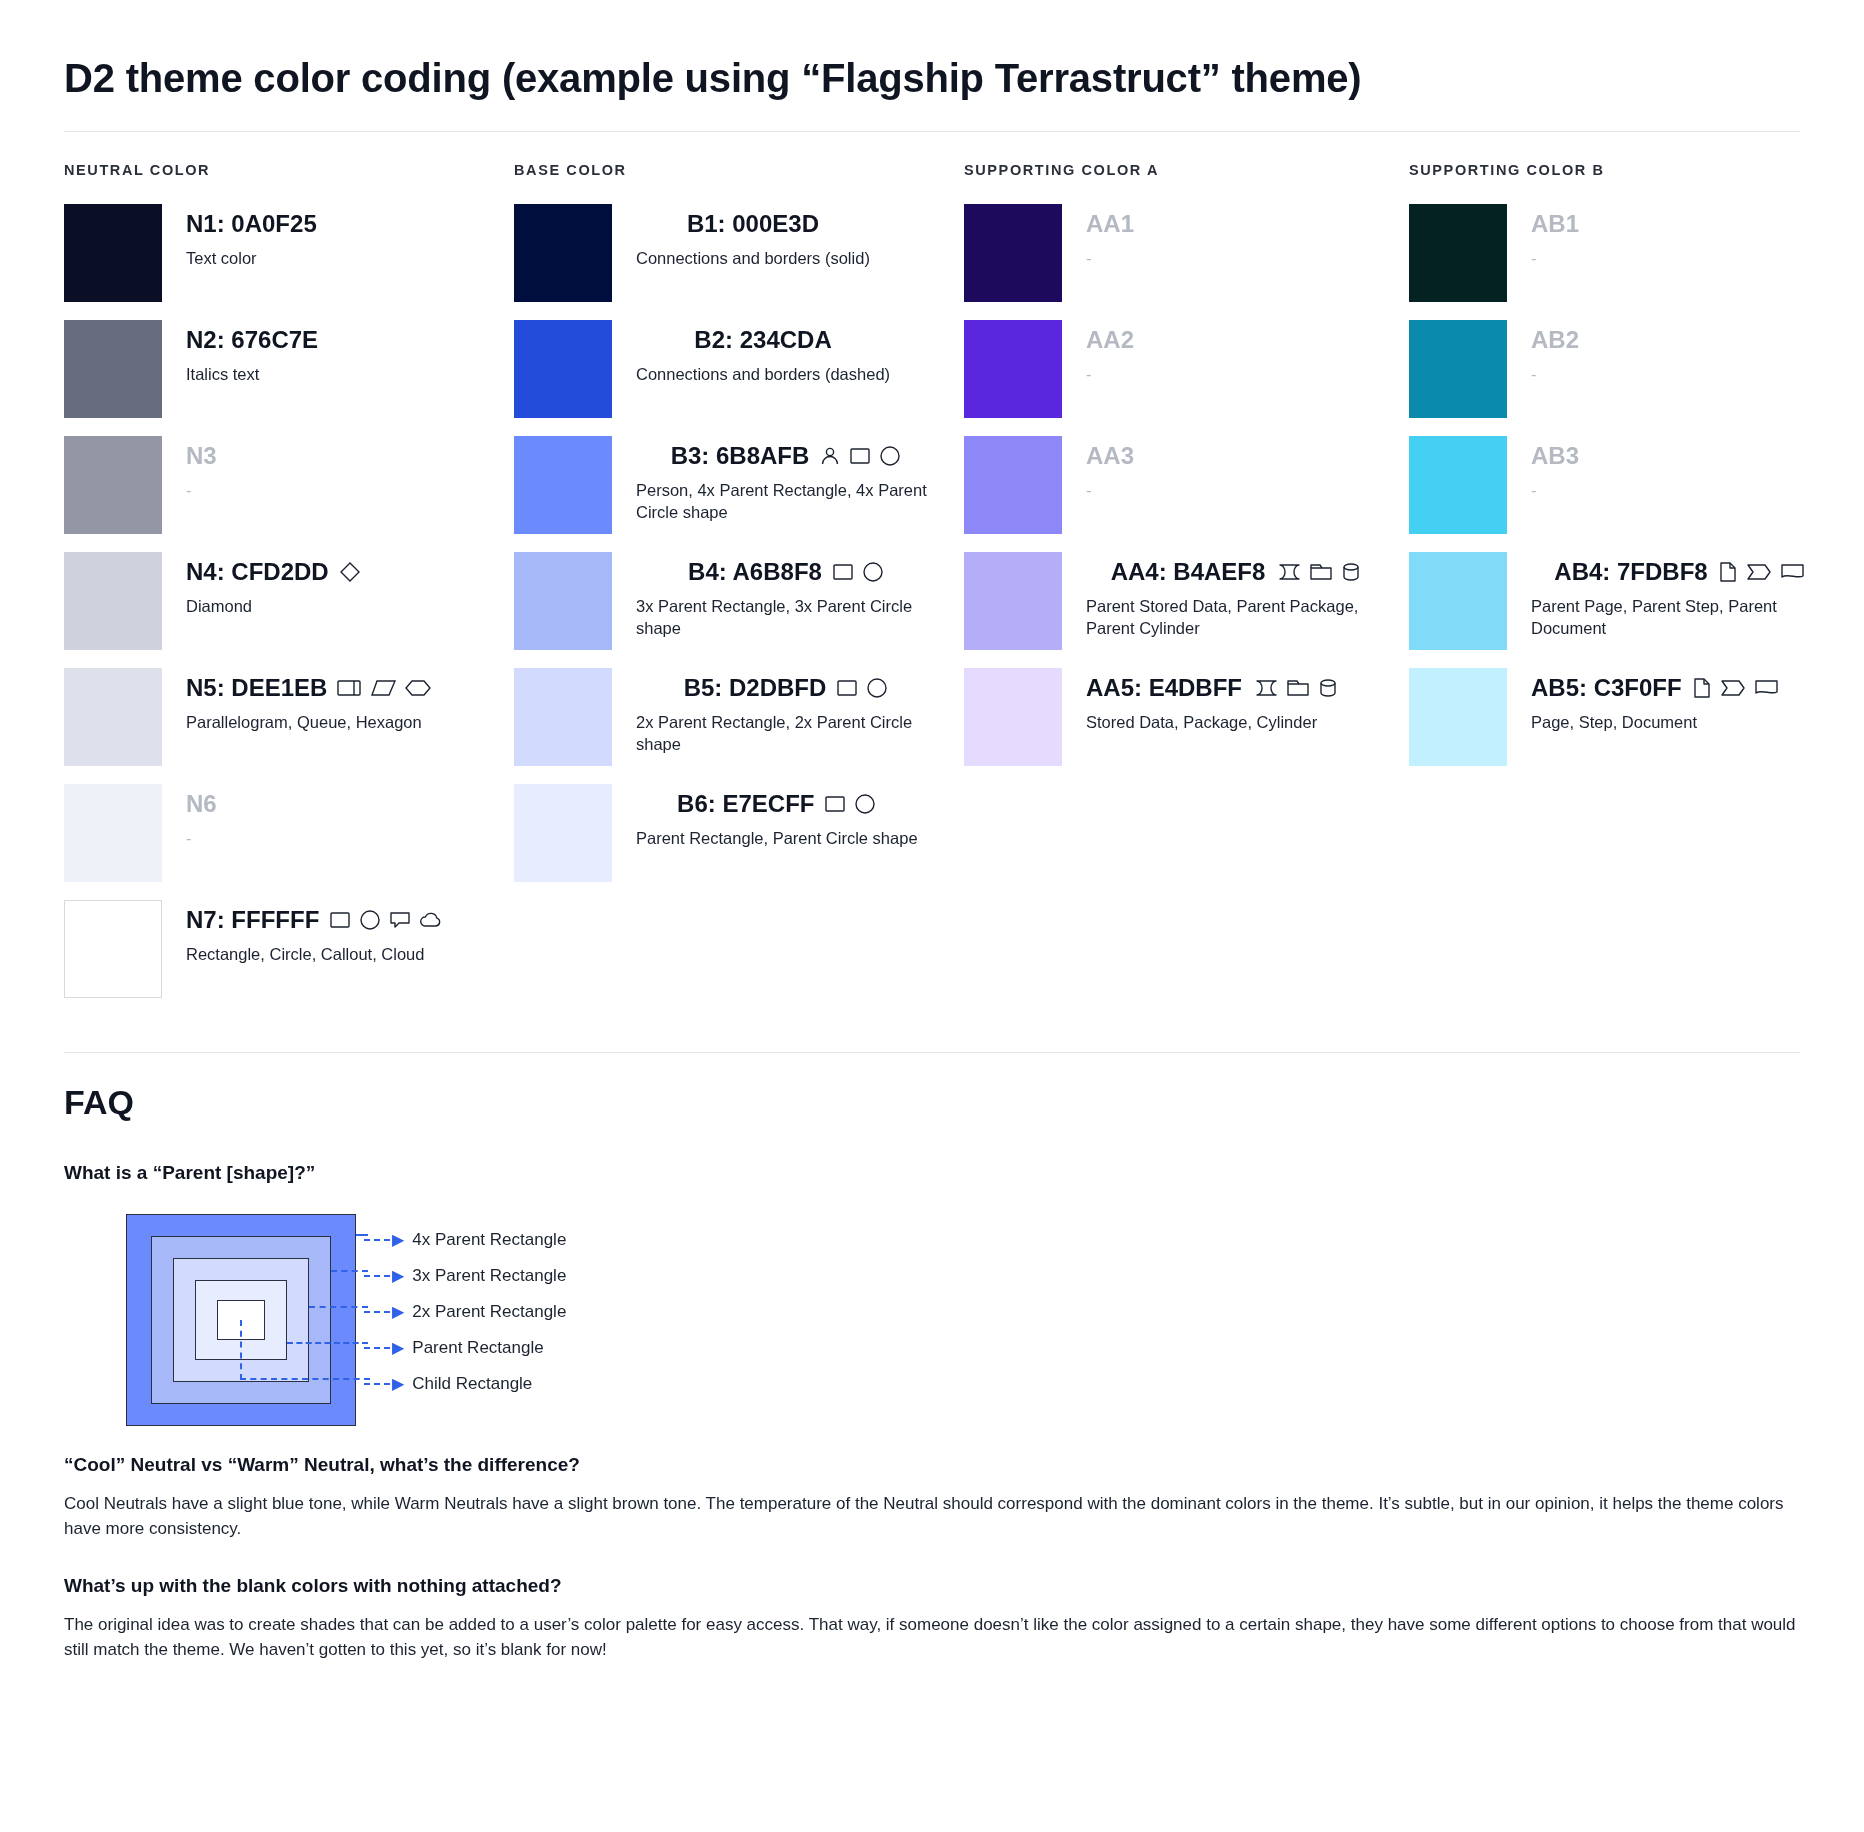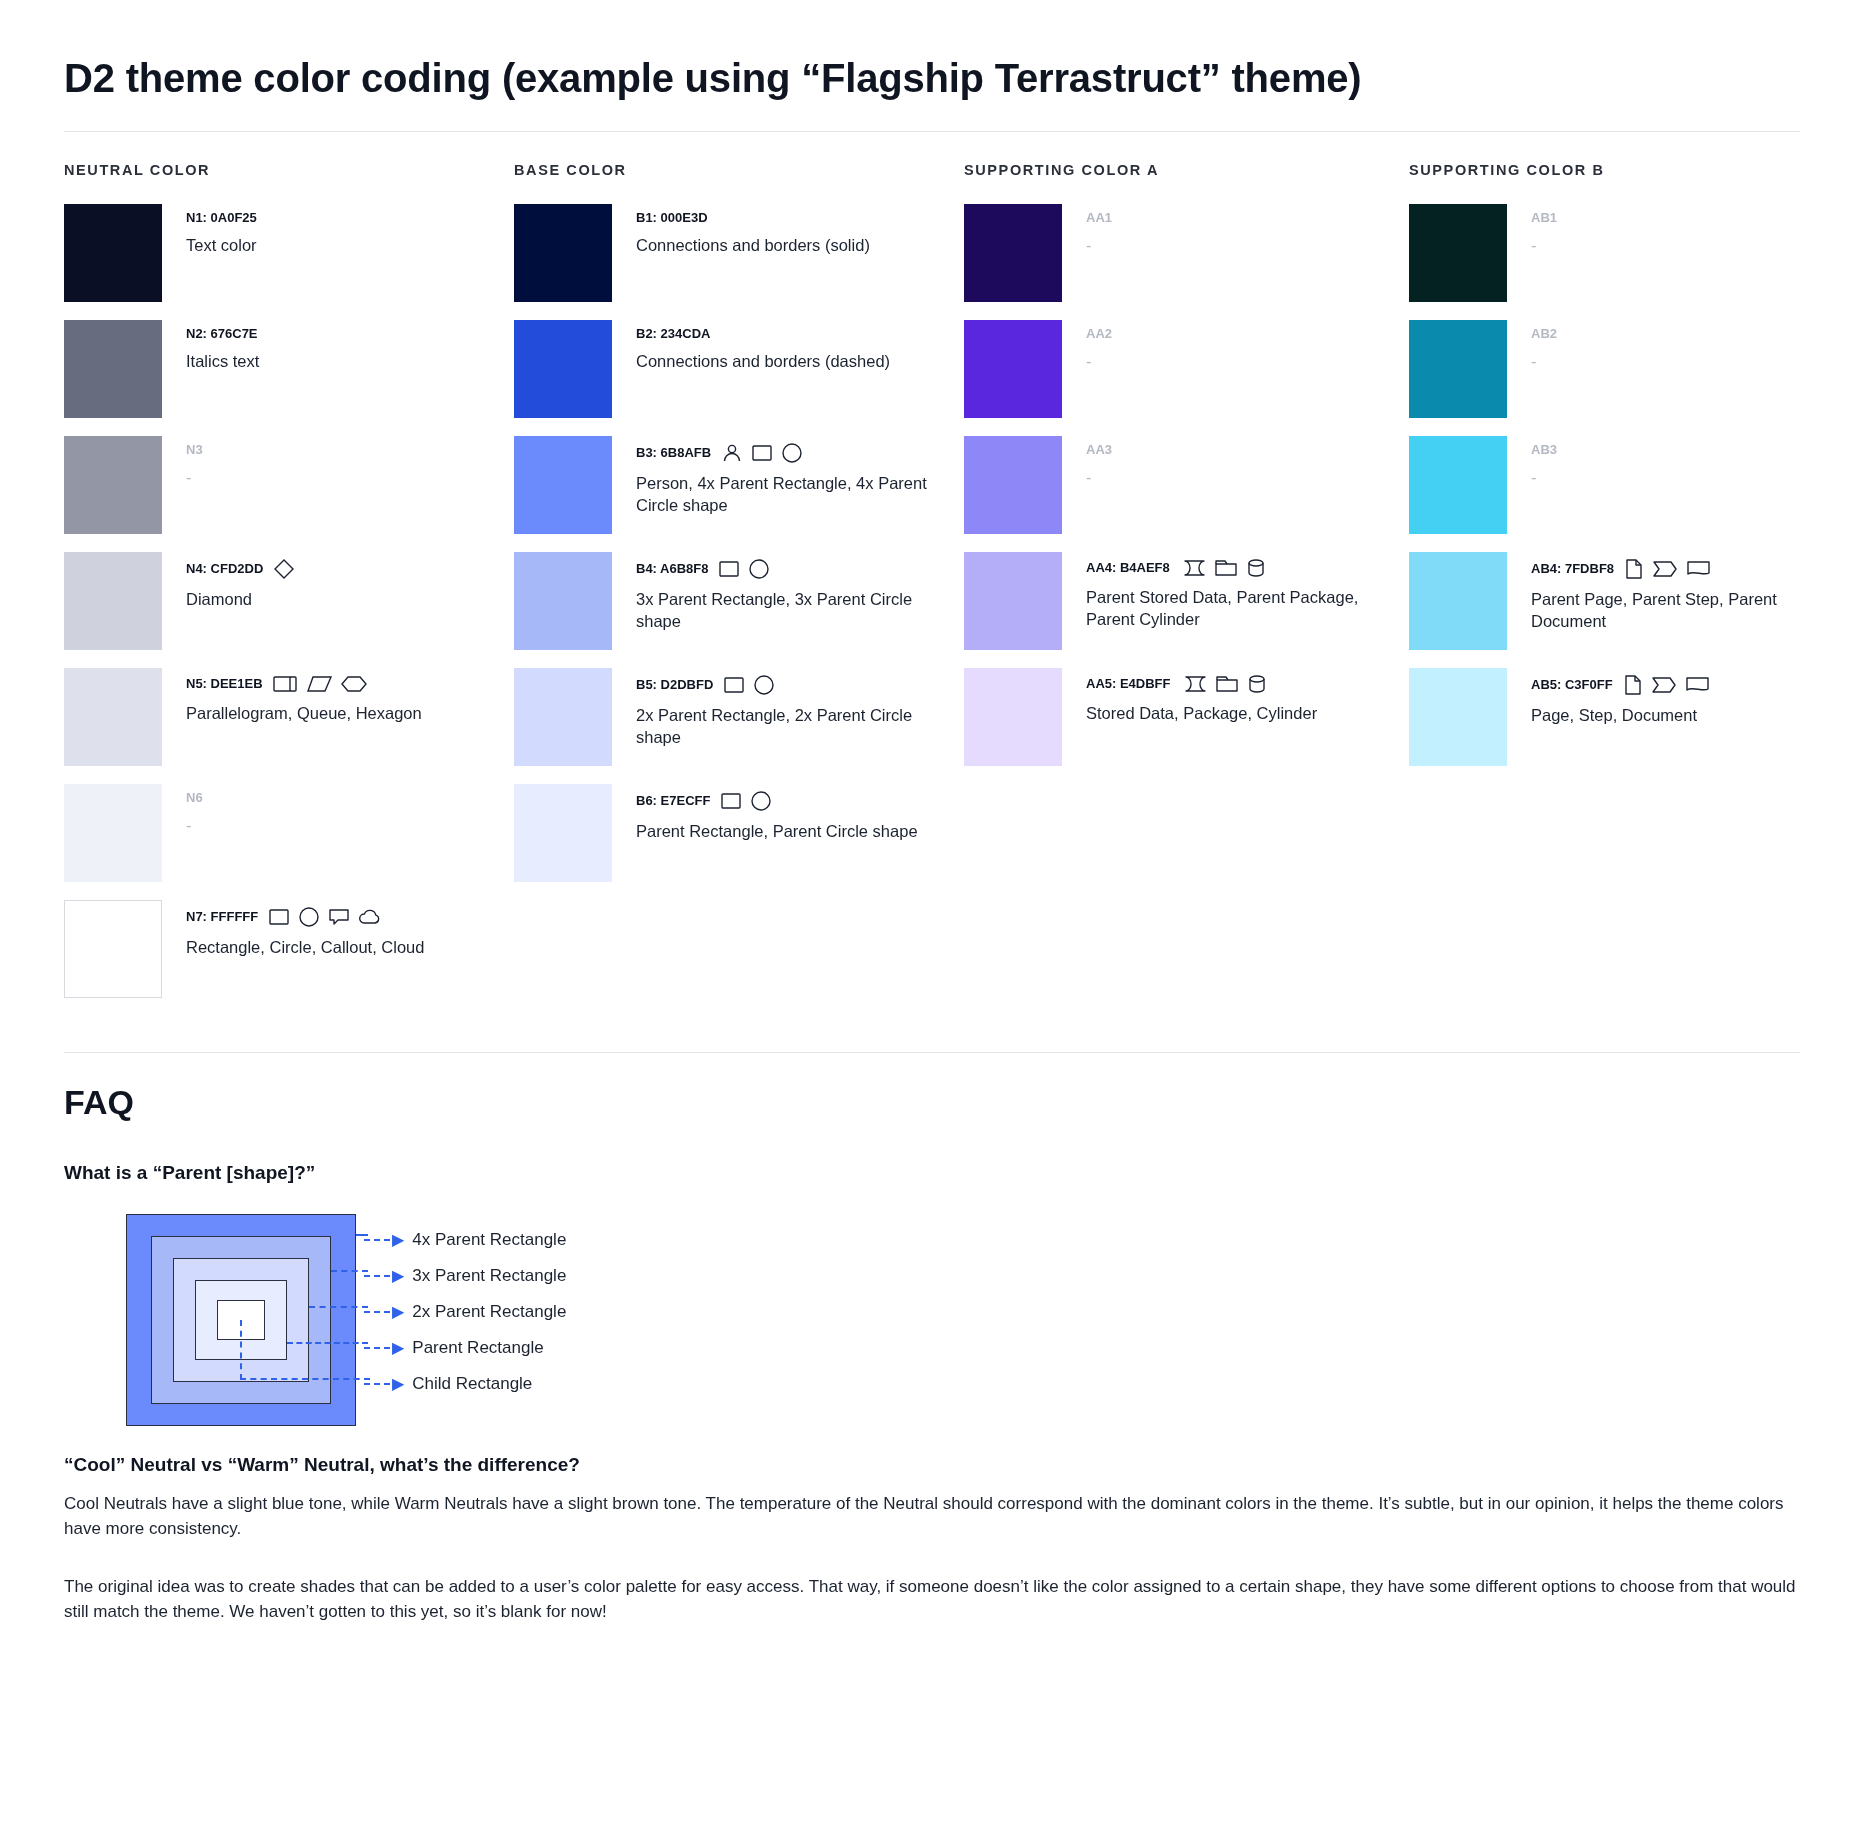--- a/index.html
+++ b/index.html
@@ -63,28 +63,29 @@
     box-sizing: border-box;
   }
   .swatch.bordered {
     border: 1px solid #d7dade;
   }
   .swatch-text {
     padding-left: 24px;
     padding-top: 6px;
   }
   .sw-title {
-    font-size: 13px;
+    font-size: 24px;
     font-weight: bold;
     color: #101522;
     line-height: 1.2;
     display: flex;
     align-items: center;
     gap: 10px;
     white-space: nowrap;
+    justify-content: center;
   }
   .sw-title.muted {
     color: #b4b9c2;
     font-weight: bold;
   }
   .sw-desc {
     font-size: 16.5px;
     line-height: 1.35;
     color: #1c2330;
     margin-top: 8px;
@@ -622,15 +623,16 @@
           <span class="dash"></span>
           <span class="arrow">▶</span>
           <span>Child Rectangle</span>
         </div>
       </div>
   </div>
 
   <h3 class="q">“Cool” Neutral vs “Warm” Neutral, what’s the difference?</h3>
   <p class="a">Cool Neutrals have a slight blue tone, while Warm Neutrals have a slight brown tone. The temperature of the Neutral should correspond with the dominant colors in the theme. It’s subtle, but in our opinion, it helps the theme colors have more consistency.</p>
 
+  <h3 class="q">What’s up with the blank colors with nothing attached?</h3>
   <p class="a">The original idea was to create shades that can be added to a user’s color palette for easy access. That way, if someone doesn’t like the color assigned to a certain shape, they have some different options to choose from that would still match the theme. We haven’t gotten to this yet, so it’s blank for now!</p>
 
 </div>
 
 </body></html>

